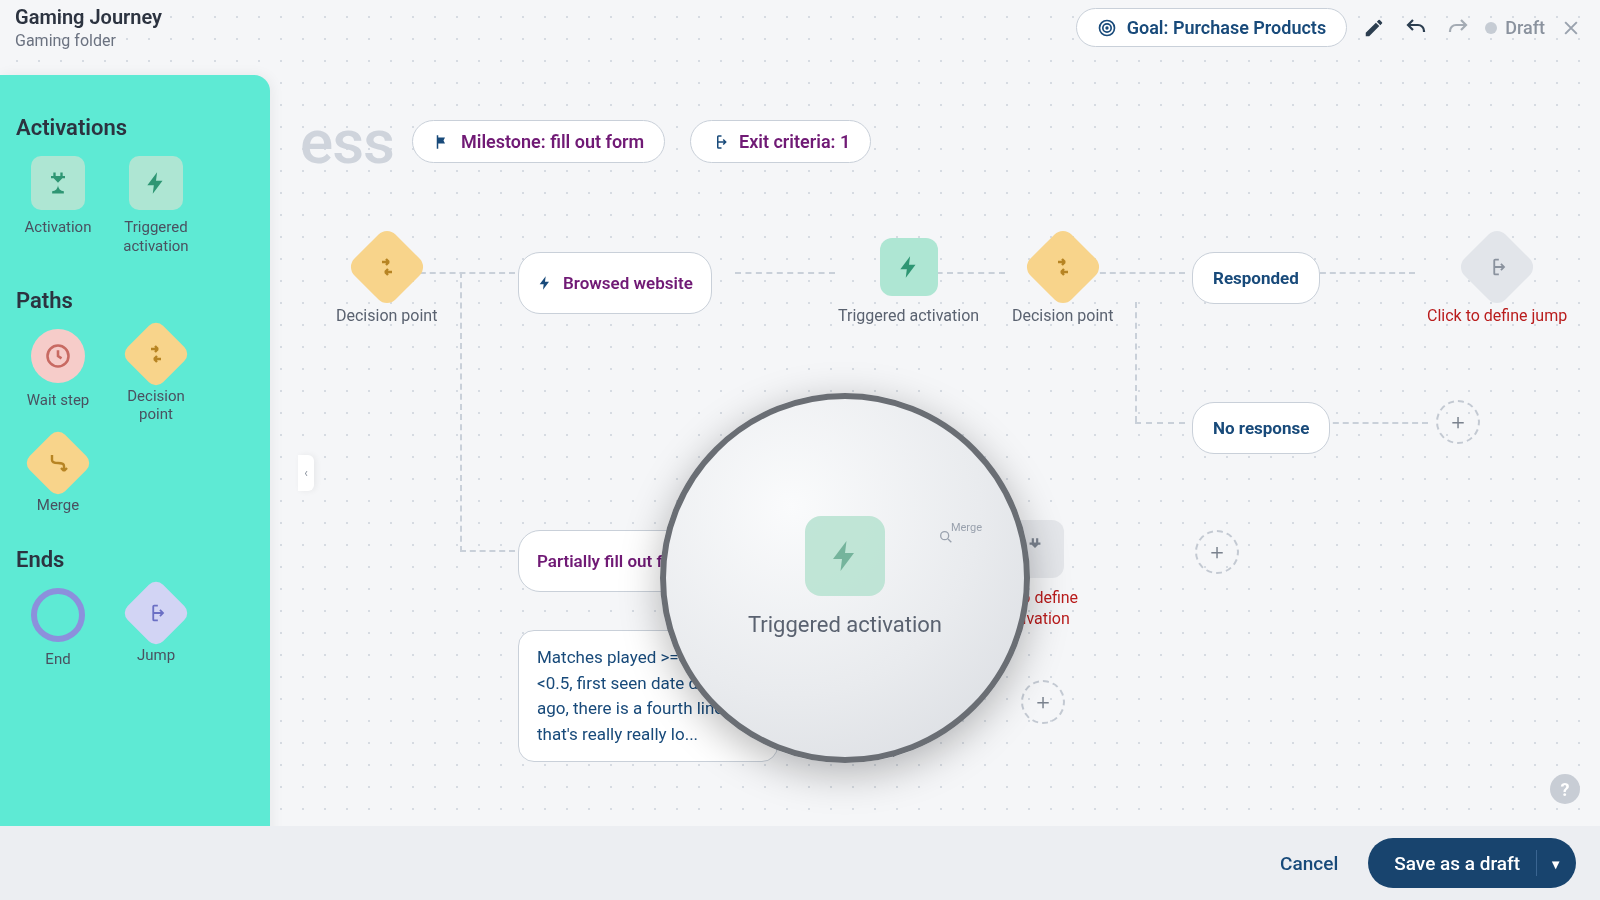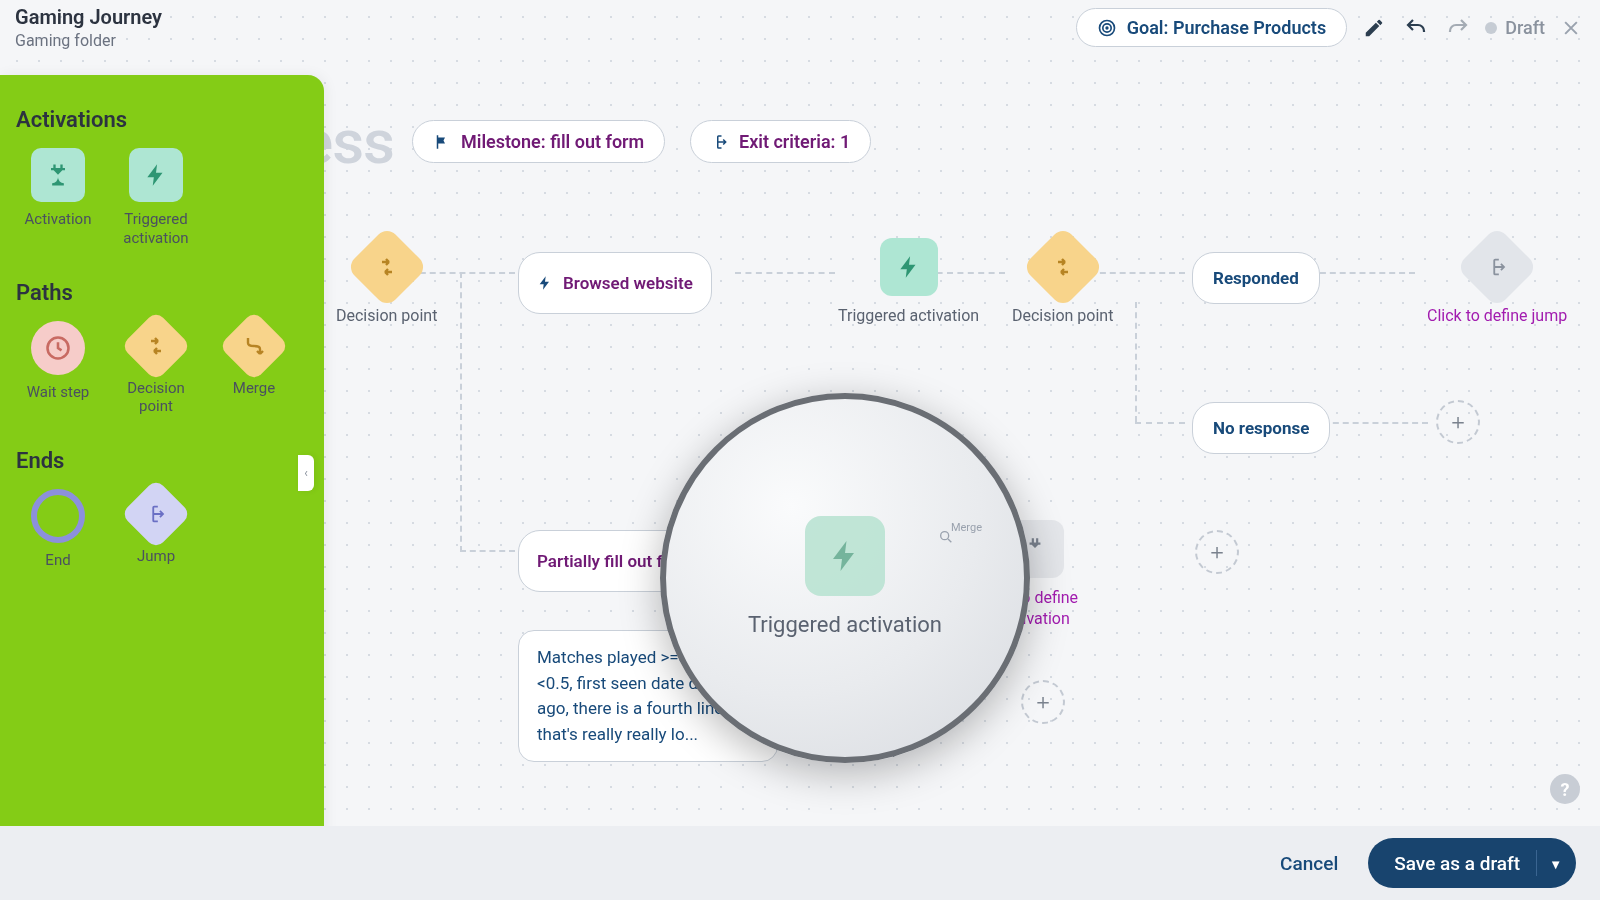--- a/index.html
+++ b/index.html
@@ -7,42 +7,42 @@
   .header{position:absolute;top:0;left:0;right:0;height:55px;display:flex;align-items:center;padding:0 15px;}
   .header-title{font-size:20px;font-weight:600;color:#2c3340;}
   .header-sub{font-size:16px;color:#6b7280;margin-top:2px;}
   .header-left{display:flex;flex-direction:column;}
   .header-right{margin-left:auto;display:flex;align-items:center;gap:12px;}
   .goal-pill{border:1.5px solid #c9d0d9;border-radius:26px;padding:8px 20px;display:flex;align-items:center;gap:10px;background:#fff;font-size:18px;font-weight:600;color:#184a7a;cursor:pointer;}
   .icon-btn{width:30px;height:30px;display:flex;align-items:center;justify-content:center;color:#2c3e50;cursor:pointer;}
   .status-chip{display:flex;align-items:center;gap:8px;font-size:18px;color:#8a929e;font-weight:500;}
   .status-dot{width:12px;height:12px;border-radius:50%;background:#c6ccd4;}
   .close-btn{color:#9aa2ae;font-size:22px;cursor:pointer;padding:4px;}
-  .sidebar{position:absolute;top:75px;left:0;width:324px;bottom:0;background:#84cc16;border-radius:0 16px 0 0;box-shadow:2px 0 14px rgba(0,0,0,.06);padding:28px 16px;}
+  .sidebar{position:absolute;top:75px;left:0;width:270px;bottom:0;background:#5eead4;border-radius:0 16px 0 0;box-shadow:2px 0 14px rgba(0,0,0,.06);padding:36px 16px;}
   .side-section-h{font-size:22px;font-weight:600;color:#2c3340;margin:4px 0 16px 0;}
   .side-items{display:flex;gap:14px;flex-wrap:wrap;margin-bottom:32px;}
   .side-item{display:flex;flex-direction:column;align-items:center;width:84px;cursor:grab;}
   .side-item .tile{width:54px;height:54px;border-radius:10px;display:flex;align-items:center;justify-content:center;margin-bottom:8px;}
   .tile.mint{background:#aee6d3;}
   .tile.pink{background:#f6ccc9;border-radius:50%;}
   .tile.diamond{width:50px;height:50px;transform:rotate(45deg);border-radius:10px;}
   .tile.diamond>span{transform:rotate(-45deg);}
   .tile.amber{background:#f8d48b;}
   .tile.lav{background:#d2d4f4;}
   .tile.circle{border-radius:50%;}
   .side-item .lbl{font-size:15px;color:#4a5160;text-align:center;line-height:1.25;}
   .collapse-handle{position:absolute;left:298px;top:455px;width:16px;height:36px;background:#fff;border-radius:0 6px 6px 0;box-shadow:2px 0 6px rgba(0,0,0,.06);display:flex;align-items:center;justify-content:center;color:#8a929e;cursor:pointer;font-size:12px;}
   .canvas{position:absolute;left:0;top:0;right:0;bottom:0;}
   .dot-grid{position:absolute;inset:0;background-image:radial-gradient(#d6dbe2 1px,transparent 1px);background-size:22px 22px;background-position:6px 6px;}
   .bg-title{position:absolute;left:300px;top:105px;font-size:62px;font-weight:500;color:#cfd4dc;letter-spacing:-1px;}
   .pill{position:absolute;background:#fff;border:1.5px solid #c9d0d9;border-radius:24px;padding:10px 20px;display:flex;align-items:center;gap:10px;font-size:18px;font-weight:600;color:#701a75;cursor:pointer;}
   .pill.sm{font-size:17px;padding:20px 18px;border-radius:22px;}
   .node{position:absolute;display:flex;flex-direction:column;align-items:center;}
   .node .lbl{font-size:16px;color:#5a6270;text-align:center;margin-top:10px;line-height:1.3;}
-  .node .lbl.faded{color:#a21caf;text-align:center;}
+  .node .lbl.faded{color:#b91c1c;text-align:center;}
   .diamond-node{width:58px;height:58px;transform:rotate(45deg);border-radius:12px;background:#f8d48b;display:flex;align-items:center;justify-content:center;}
   .diamond-node>span{transform:rotate(-45deg);font-size:22px;color:#b78423;font-weight:bold;}
   .diamond-node.grey{background:#e2e5ea;}
   .diamond-node.grey>span{color:#8a929e;}
   .sq-node{width:58px;height:58px;border-radius:12px;background:#aee6d3;display:flex;align-items:center;justify-content:center;}
   .sq-node.grey{background:#e4e6ea;}
   .plus-node{width:44px;height:44px;border:2px dashed #c3c9d2;border-radius:50%;display:flex;align-items:center;justify-content:center;color:#7a828e;font-size:22px;cursor:pointer;}
   .pill-node{background:#fff;border:1.5px solid #c9d0d9;border-radius:22px;padding:15px 20px;font-size:17px;font-weight:700;color:#184a7a;cursor:pointer;}
   .rule-box{position:absolute;background:#fff;border:1.5px solid #c9d0d9;border-radius:16px;padding:14px 18px;font-size:17px;color:#184a7a;line-height:1.5;max-width:260px;}
   .conn{position:absolute;border-top:2px dashed #c9d0d9;height:0;}

